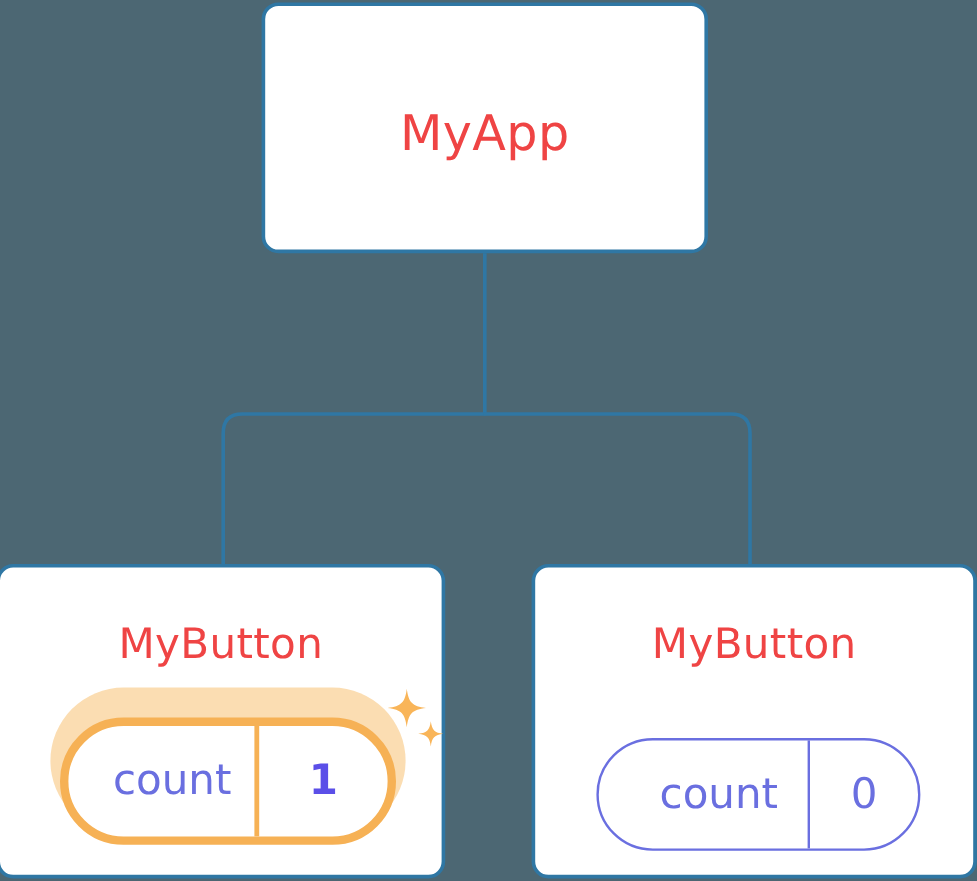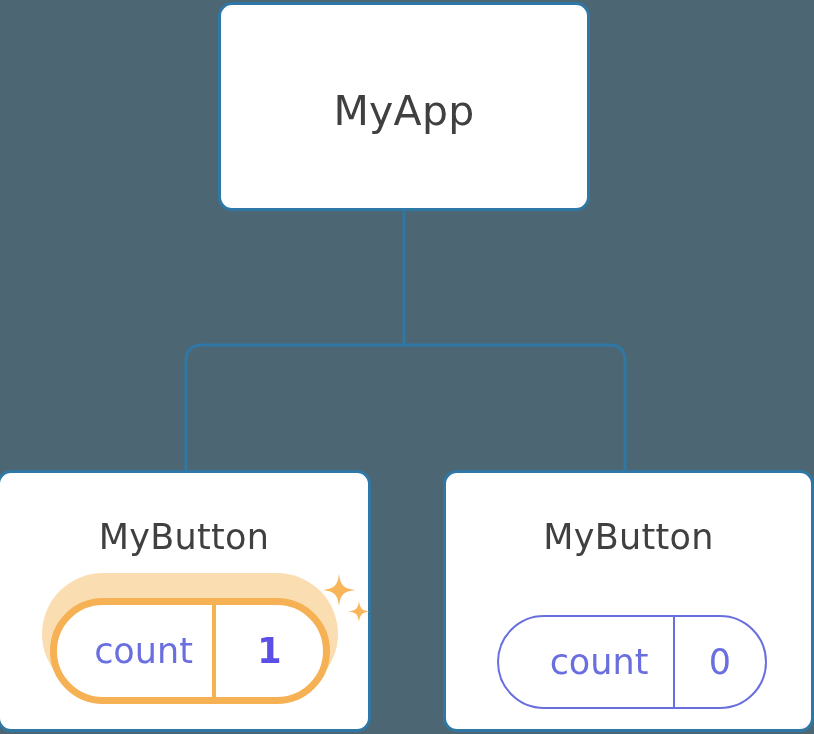--- a/index.html
+++ b/index.html
@@ -58,21 +58,21 @@
     top: 470px;
     width: 371px;
     height: 262px;
   }
 
   .node-title {
     position: absolute;
     left: 0;
     right: 0;
     text-align: center;
-    color: #404040;
+    color: #ef4444;
     font-weight: 400;
     letter-spacing: 0.3px;
     white-space: nowrap;
   }
   #node-root .node-title {
     top: 82px;
     font-size: 41px;
   }
   .child-title {
     top: 44px;

